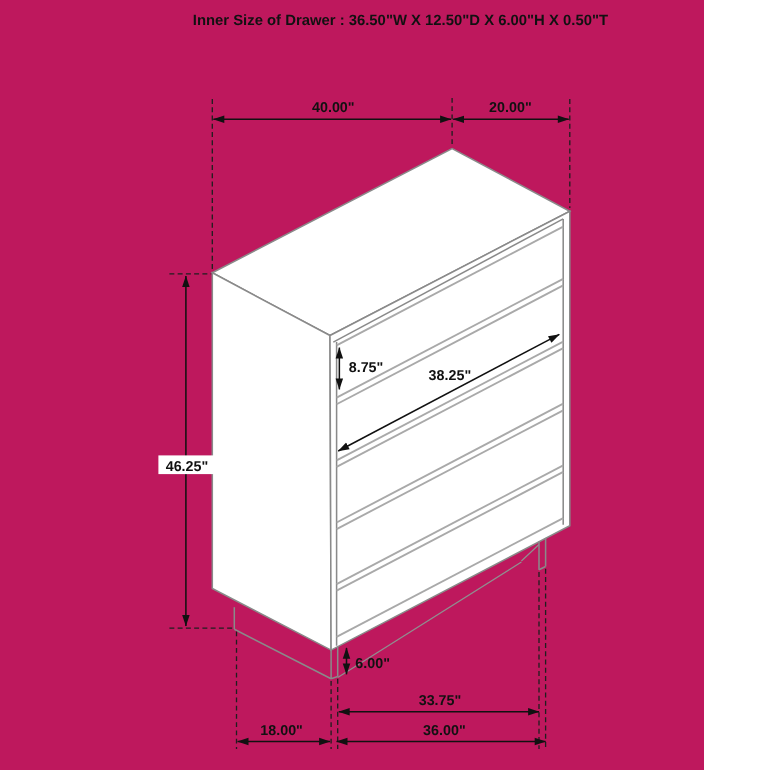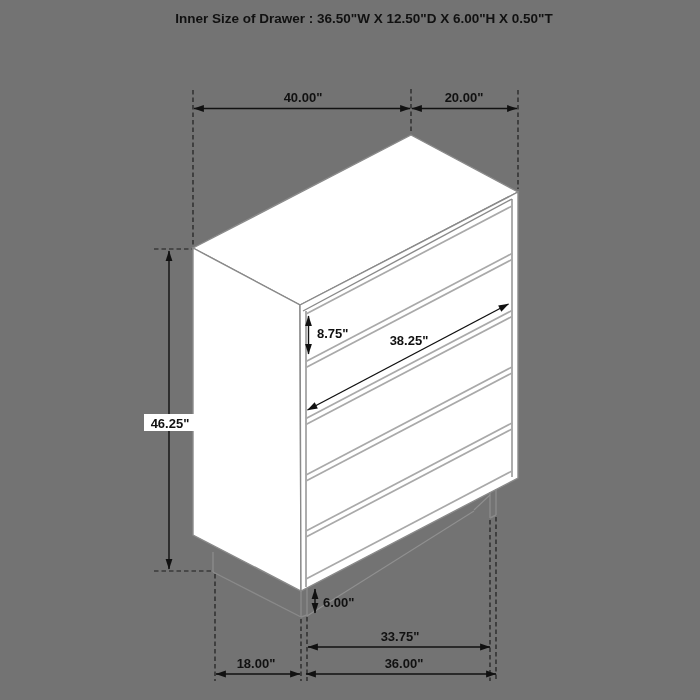--- a/index.html
+++ b/index.html
@@ -1,16 +1,16 @@
 <!DOCTYPE html>
 <html><head>
 <meta charset="utf-8">
 <style>
   html,body { margin:0; padding:0; background:#ffffff; }
-  .page { width:700px; height:700px; background:#737373; position:relative; overflow:hidden; }
+  .page { width:640px; height:700px; background:#be185d; position:relative; overflow:hidden; }
   svg { display:block; }
   .outline { stroke:#8a8a8a; stroke-width:1.4; fill:none; stroke-linejoin:miter; }
   .face    { stroke:#8a8a8a; stroke-width:1.4; fill:#ffffff; stroke-linejoin:miter; }
   .thin    { stroke:#909090; stroke-width:1.1; fill:none; }
   .gap     { stroke:#a9a9a9; stroke-width:1.7; fill:none; }
   .dash    { stroke:#1f1f1f; stroke-width:1.2; fill:none; stroke-dasharray:4.5 3; }
   .dim     { stroke:#111111; stroke-width:1.4; fill:none; }
   .lbl     { font-family:"Liberation Sans", sans-serif; font-weight:bold; font-size:13px; fill:#111111; }
   .title-t { font-family:"Liberation Sans", sans-serif; font-weight:bold; font-size:13.5px; fill:#111111; }
 </style>

